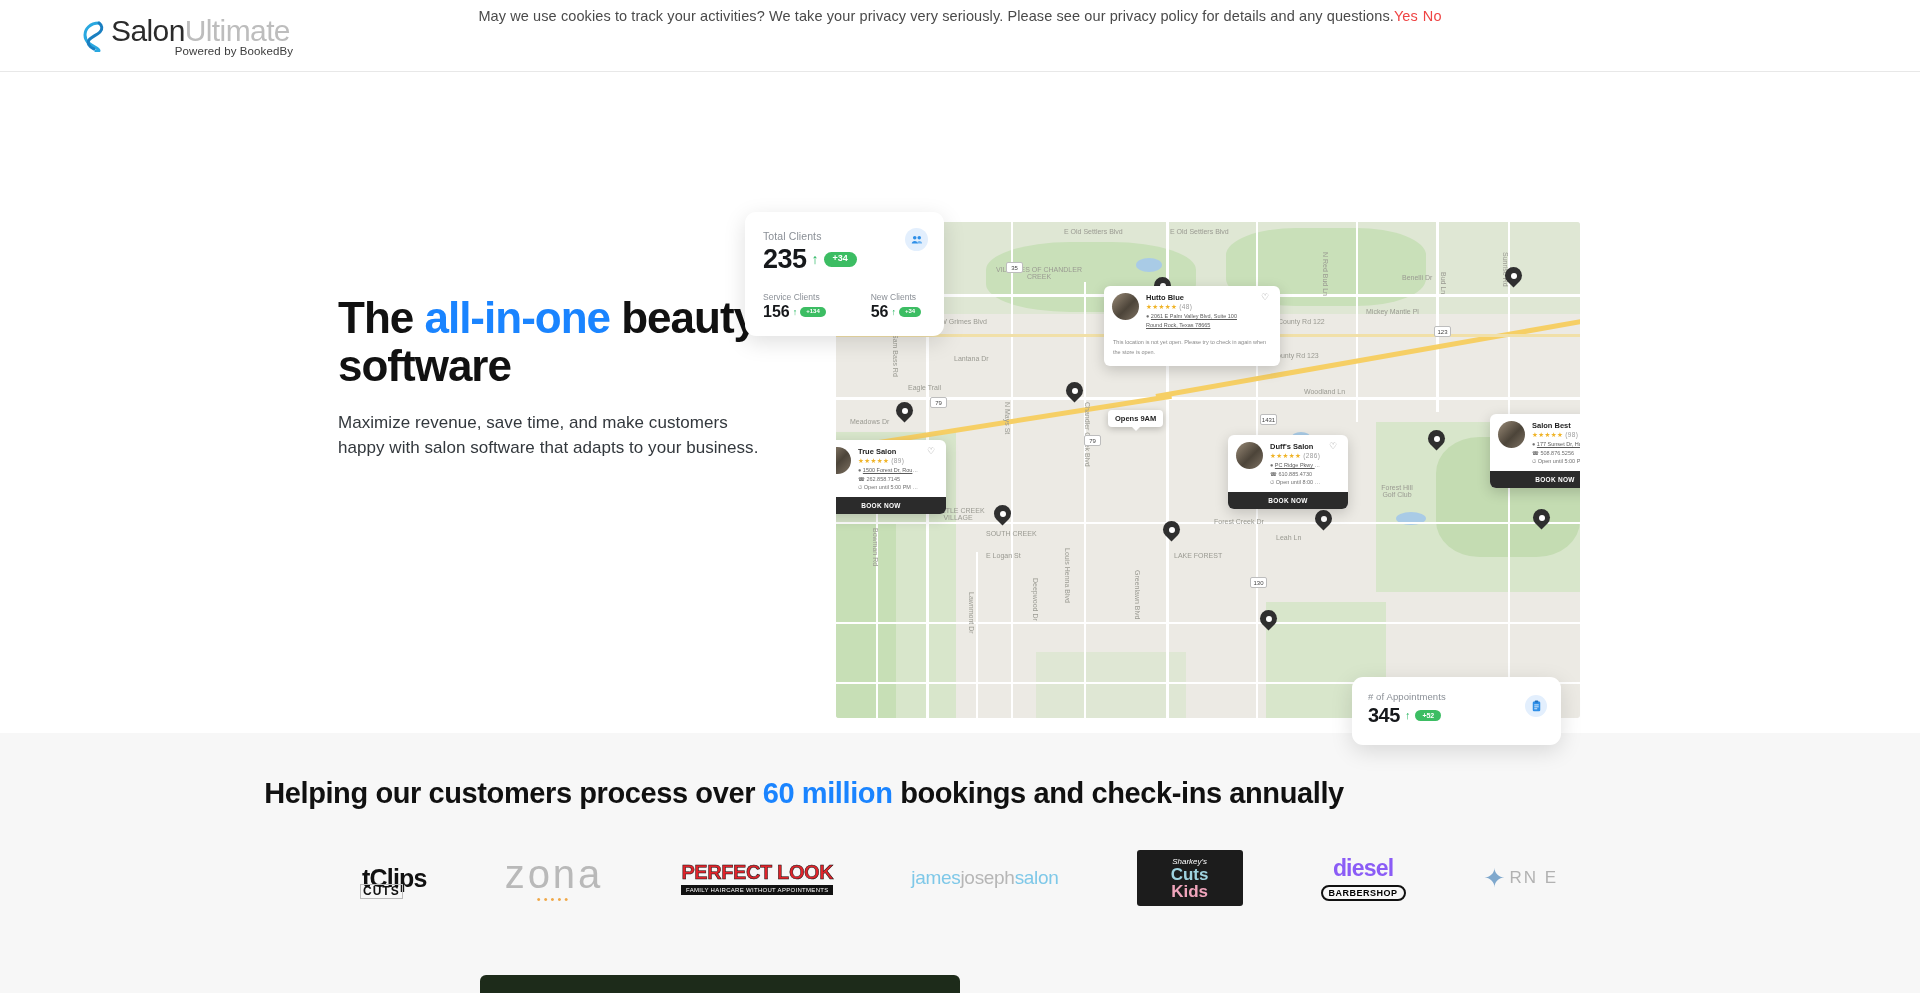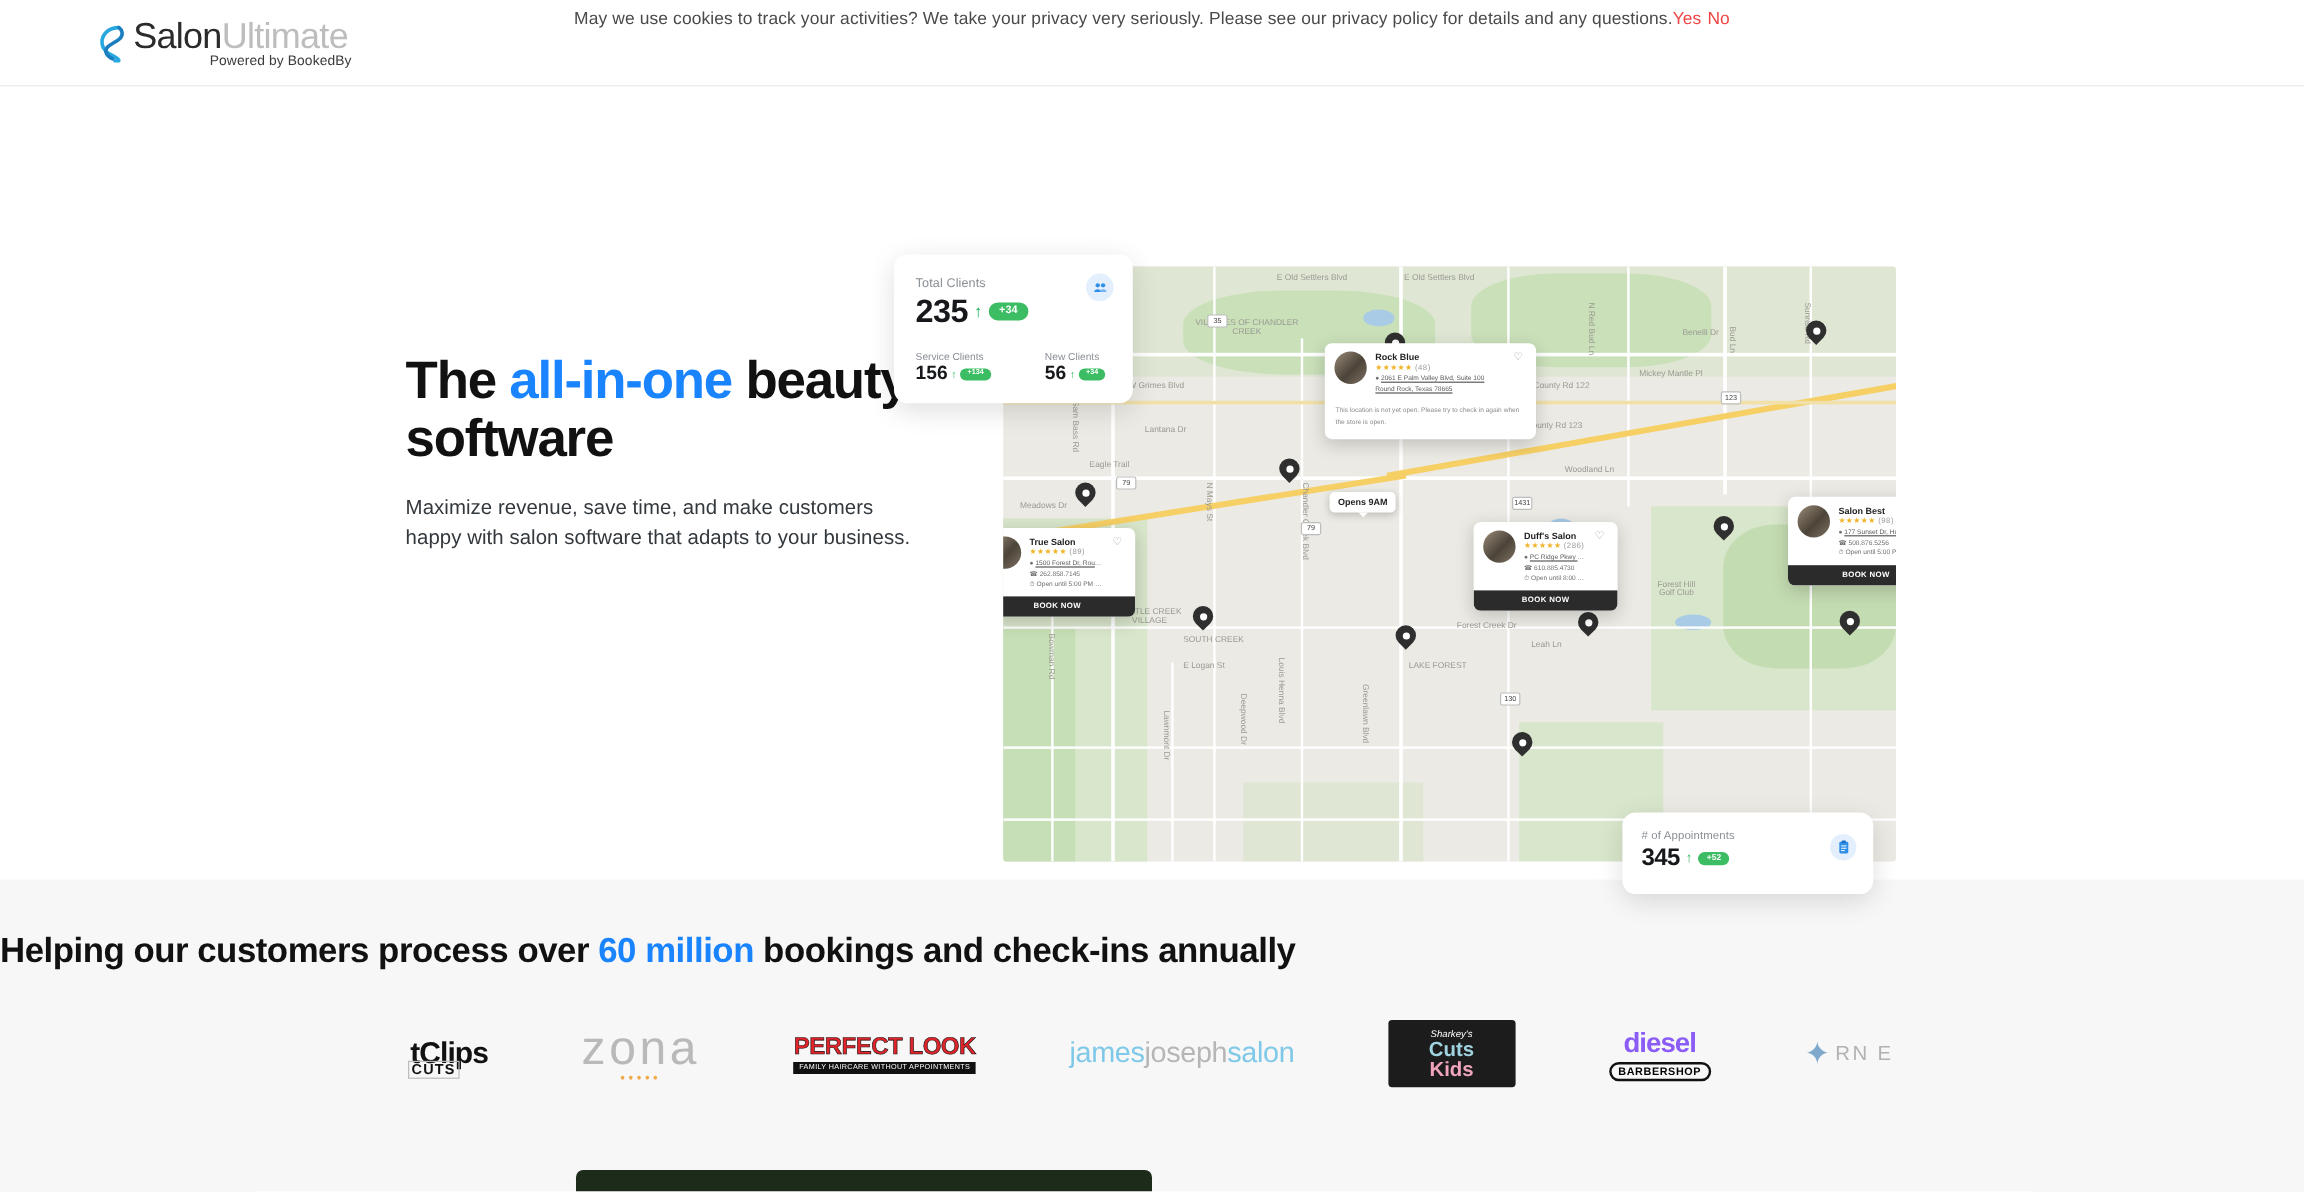--- a/index.html
+++ b/index.html
@@ -168,21 +168,21 @@
     background: #3cbd63; color: #fff; font-size: 6px; font-weight: 700; border-radius: 7px;
     padding: 1.5px 6px; line-height: 1.2;
   }
   .stat-appt { left: 1352px; top: 605px; width: 209px; height: 68px; padding: 14px 16px 0 16px; }
 
   
   .band {
     position: absolute; top: 733px; left: 0; width: 1920px; height: 260px; background: #f7f7f7;
   }
   .band-title {
-    position: absolute; top: 44px; left: 0; width: 1608px; 
+    position: absolute; top: 44px; left: 0; width: 1608px; text-align: center;
     font-size: 29px; font-weight: 700; color: #111; letter-spacing: -.4px;
   }
   .band-title .accent { color: #1a84ff; }
   .logo-strip {
     position: absolute; top: 105px; left: 0; width: 1920px; height: 80px;
     display: flex; align-items: center; justify-content: center; gap: 78px;
   }
   .brand { height: 62px; display: flex; align-items: center; justify-content: center; }
 
   .b-greatclips { font-size: 25px; font-weight: 700; color: #111; letter-spacing: -.8px; position: relative; }
@@ -195,21 +195,21 @@
   .b-zona .dots { margin-top: -4px; letter-spacing: 3px; font-size: 11px; color: #f0a848; }
   .b-perfect { text-align: center; }
   .b-perfect .pl {
     font-size: 20px; font-weight: 700; color: #e0242b; letter-spacing: -.4px;
     -webkit-text-stroke: .5px #111;
   }
   .b-perfect .pl-sub {
     background: #111; color: #fff; font-size: 6px; letter-spacing: .3px; padding: 2px 4px;
     margin-top: 1px; white-space: nowrap;
   }
-  .b-james { font-size: 24px; color: #b6b6b6; letter-spacing: -.3px; }
+  .b-james { font-size: 19px; color: #b6b6b6; letter-spacing: -.3px; }
   .b-james .jb { color: #7ec8e8; }
   .b-sharkey {
     width: 106px; height: 56px; background: #1c1c1c; border-radius: 3px; position: relative;
     display: flex; flex-direction: column; align-items: center; justify-content: center;
   }
   .b-sharkey .sk-top { font-size: 8px; color: #fff; font-style: italic; }
   .b-sharkey .sk-cuts { font-size: 17px; font-weight: 700; color: #9fd3e0; line-height: 1; }
   .b-sharkey .sk-kids { font-size: 17px; font-weight: 700; color: #f0a5bc; line-height: 1; }
   .b-diesel { text-align: center; position: relative; }
   .b-diesel .ds { font-size: 23px; font-weight: 700; color: #8b5cf6; letter-spacing: -.8px; }
@@ -386,21 +386,21 @@
           </div>
           <div class="sc-heart">♡</div>
         </div>
         <div class="sc-book">BOOK NOW</div>
       </div>
 
       <div class="salon-card" style="left:268px;top:64px;width:176px;">
         <div class="sc-top">
           <div class="sc-avatar"></div>
           <div class="sc-info">
-            <div class="sc-name">Rock Blue</div>
+            <div class="sc-name">Hutto Blue</div>
             <div class="sc-stars"><span>★★★★★</span><span class="sc-count">(48)</span></div>
             <div class="sc-row" style="white-space:normal;">● <span class="sc-underline">2061 E Palm Valley Blvd, Suite 100 Round Rock, Texas 78665</span></div>
           </div>
           <div class="sc-heart">♡</div>
         </div>
         <div class="sc-note">This location is not yet open. Please try to check in again when the store is open.</div>
       </div>
 
       <div class="tooltip" style="left:272px;top:188px;">Opens 9AM</div>
 

